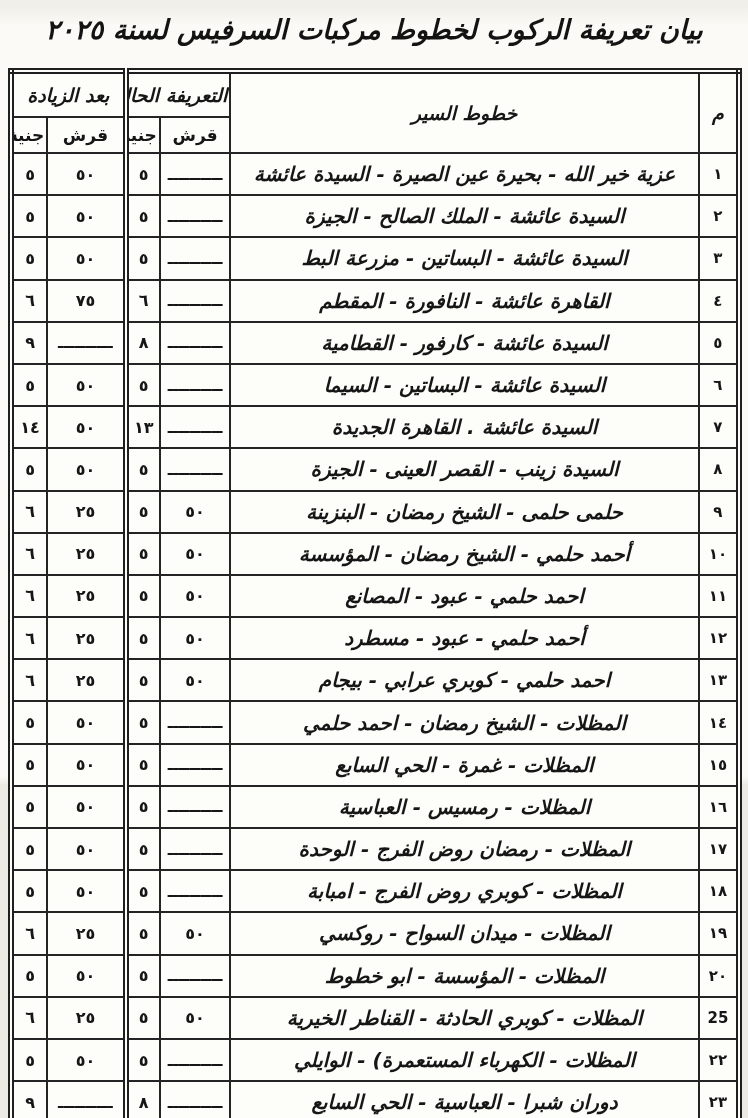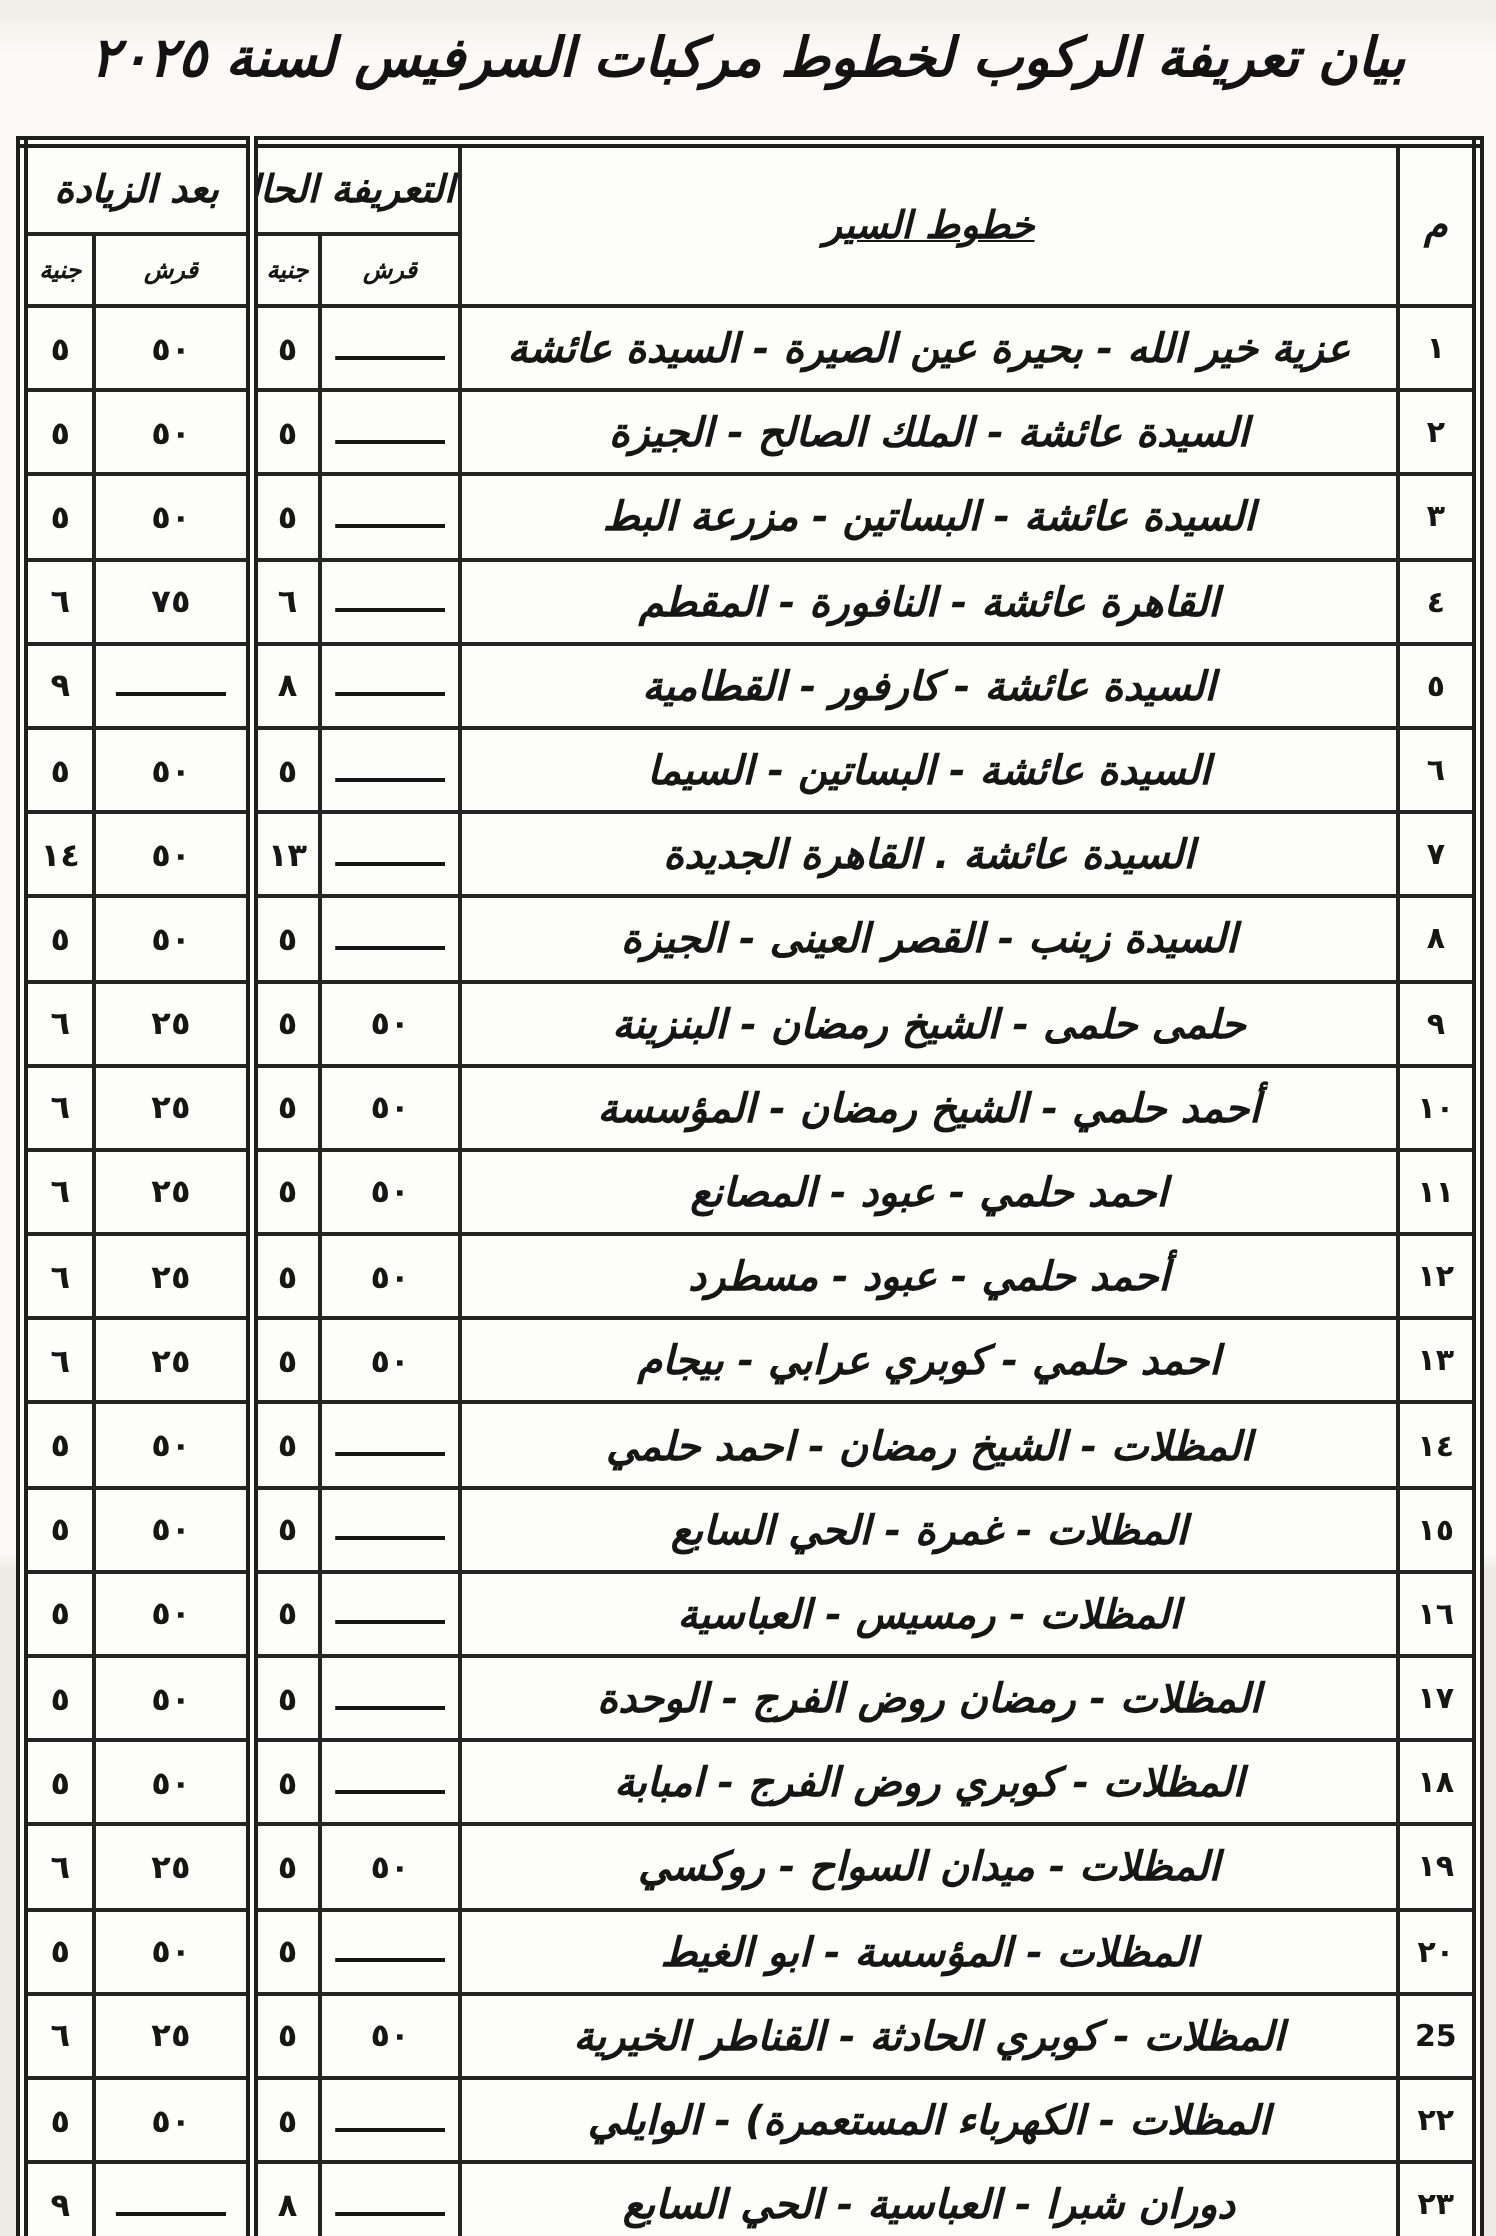--- a/index.html
+++ b/index.html
@@ -42,23 +42,23 @@
     padding:0 2px;
     text-align:center;
     vertical-align:middle;
     overflow:hidden;
     white-space:nowrap;
   }
   
   .dbl-left{ border-left:6px double #1f1f1f !important; }
 
   thead tr.group-row th{ height:42px; font-style:italic; font-weight:700; font-size:19px; }
-  thead tr.sub-row th{ height:34px; font-style:italic; font-weight:700; font-size:12px; }
+  thead tr.sub-row th{ height:34px; font-weight:700; font-size:17px; }
   th.h-serial{ font-size:19px; font-style:italic; }
-  th.h-routes{ font-size:19px; font-style:italic;text-decoration:underline; }
+  th.h-routes{ font-size:19px; font-style:italic; }
 
   tbody td{ height:40.2px; font-weight:700; font-size:16px; }
   td.c-route{ font-style:italic; font-size:20px; padding:0 10px; }
   td.c-no{ font-size:15px; }
   td.c-q, td.c-g{ font-size:16px; letter-spacing:0; }
 </style>
 </head>
 <body>
 
 <div class="sheet">
@@ -236,21 +236,21 @@
         <tr>
           <td class="c-no">١٩</td>
           <td class="c-route">المظلات - ميدان السواح - روكسي</td>
           <td class="c-q">٥٠</td>
           <td class="c-g dbl-left">٥</td>
           <td class="c-q">٢٥</td>
           <td class="c-g">٦</td>
         </tr>
         <tr>
           <td class="c-no">٢٠</td>
-          <td class="c-route">المظلات - المؤسسة - ابو الغيط</td>
+          <td class="c-route">المظلات - المؤسسة - ابو خطوط</td>
           <td class="c-q">ــــــــــ</td>
           <td class="c-g dbl-left">٥</td>
           <td class="c-q">٥٠</td>
           <td class="c-g">٥</td>
         </tr>
         <tr>
           <td class="c-no">25</td>
           <td class="c-route">المظلات - كوبري الحادثة - القناطر الخيرية</td>
           <td class="c-q">٥٠</td>
           <td class="c-g dbl-left">٥</td>

